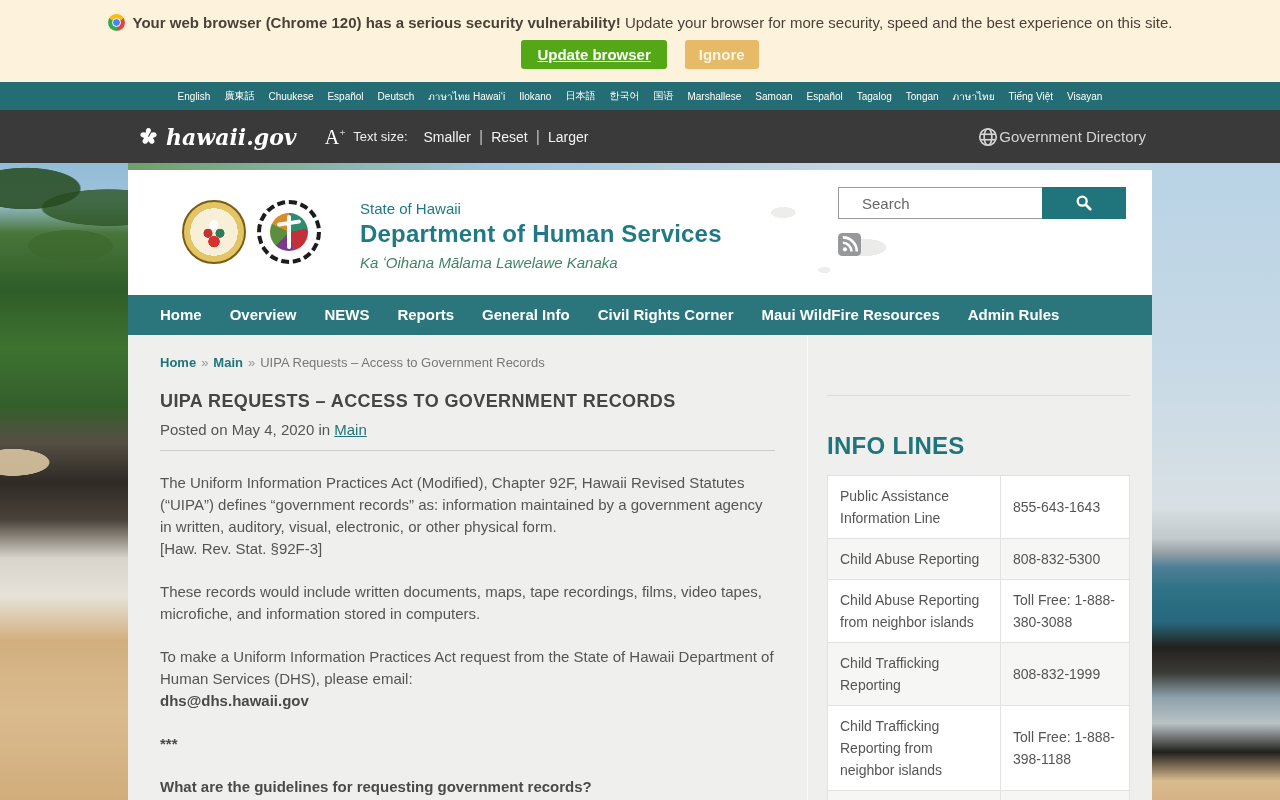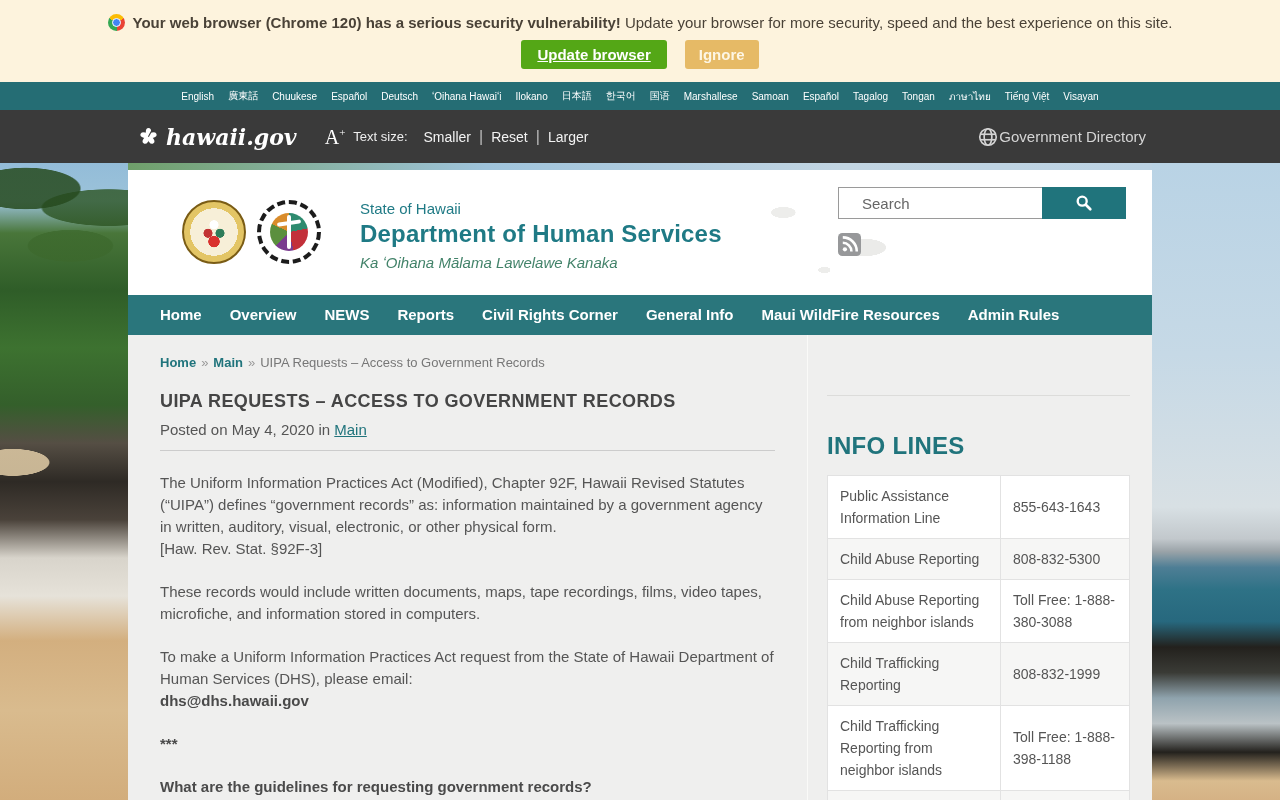--- a/index.html
+++ b/index.html
@@ -134,21 +134,21 @@
     <button class="btn-ignore">Ignore</button>
   </div>
 </div>
 
 <div class="lang-bar">
   <span>English</span>
   <span>廣東話</span>
   <span>Chuukese</span>
   <span>Español</span>
   <span>Deutsch</span>
-  <span>ʻOihana Hawaiʻi</span>
+  <span>ภาษาไทย Hawaiʻi</span>
   <span>Ilokano</span>
   <span>日本語</span>
   <span>한국어</span>
   <span>国语</span>
   <span>Marshallese</span>
   <span>Samoan</span>
   <span>Español</span>
   <span>Tagalog</span>
   <span>Tongan</span>
   <span>ภาษาไทย</span>
@@ -240,22 +240,22 @@
         </svg>
       </span>
     </div>
   </div>
 
   <div class="main-nav">
     <a>Home</a>
     <a>Overview</a>
     <a>NEWS</a>
     <a>Reports</a>
+    <a>General Info</a>
     <a>Civil Rights Corner</a>
-    <a>General Info</a>
     <a>Maui WildFire Resources</a>
     <a>Admin Rules</a>
   </div>
 
   <div class="page-body">
     <div class="main-col">
       <div class="crumbs">
         <a>Home</a><span class="crumb-sep">»</span><a>Main</a><span class="crumb-sep">»</span><span>UIPA Requests – Access to Government Records</span>
       </div>
 

